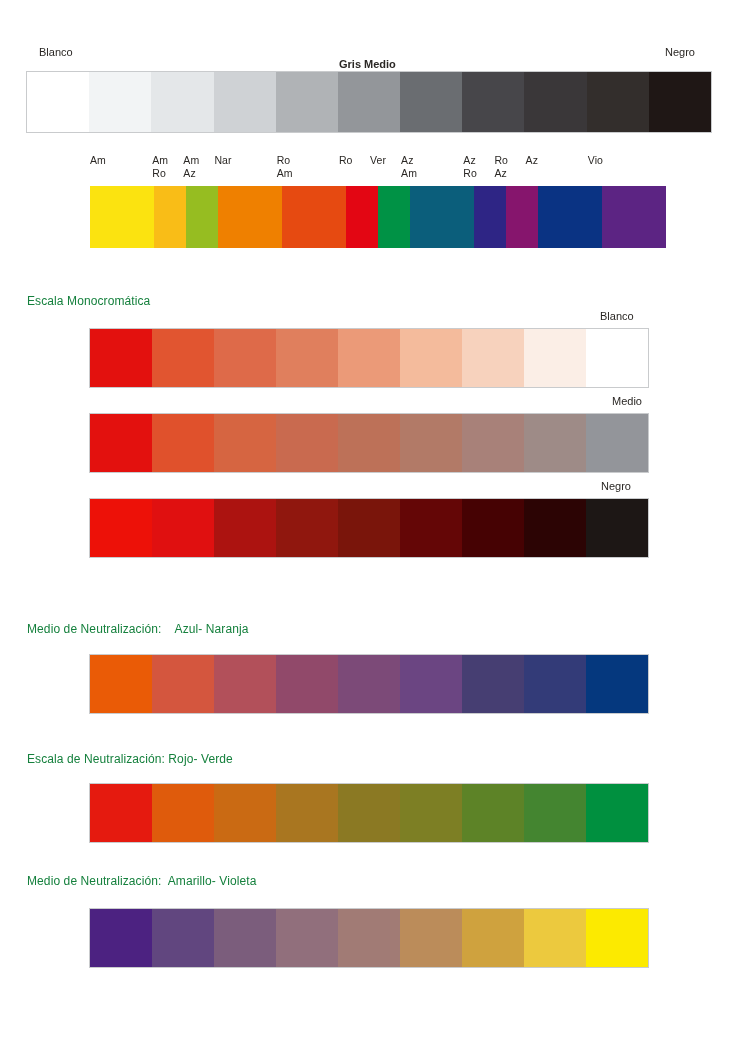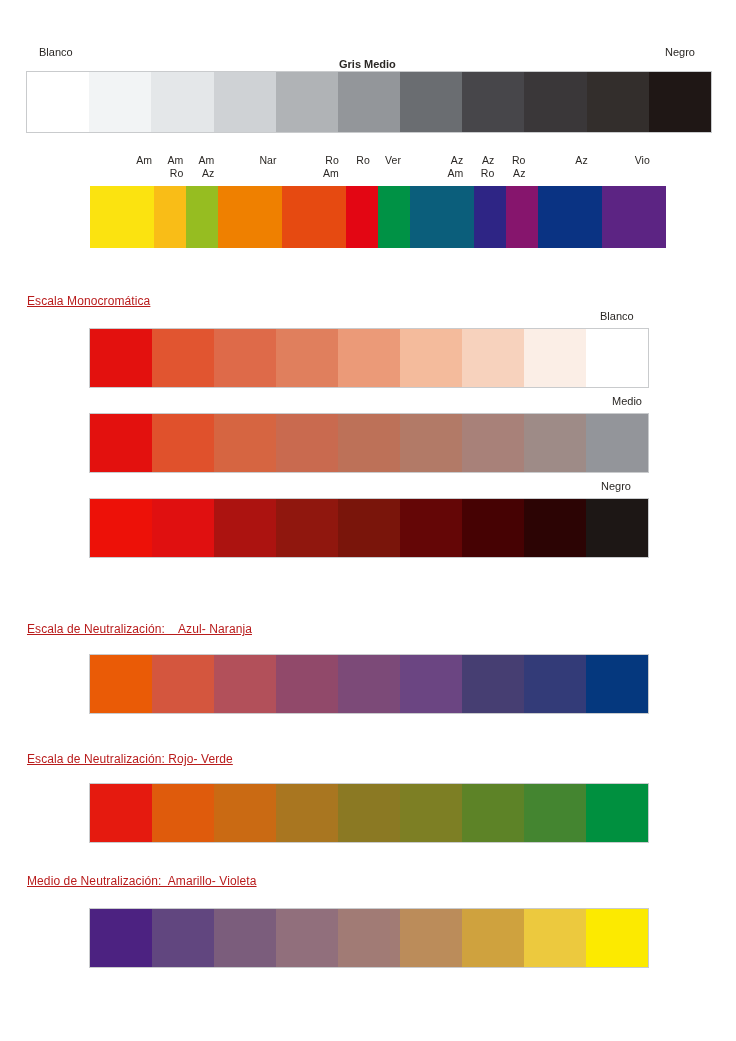--- a/index.html
+++ b/index.html
@@ -24,24 +24,23 @@
   }
 
   
   .section {
     position: absolute;
   }
 
   .heading {
     font-size: 12px;
     line-height: 15px;
-    color: #b91c1c;
+    color: #15803d;
     white-space: pre;
     letter-spacing: .1px;
-    text-decoration: underline;
   }
 
   
   .strip {
     display: flex;
     flex-direction: row;
     box-sizing: border-box;
   }
   .strip .sw {
     height: 100%;
@@ -53,21 +52,21 @@
   }
 
   
   .labelrow {
     position: absolute;
     height: 32px;
   }
   .labelrow .lbl {
     position: absolute;
     top: 0;
-    text-align: right;
+    text-align: left;
     font-size: 10.5px;
     line-height: 12.5px;
     color: #2a2724;
     white-space: pre-line;
     letter-spacing: .1px;
   }
 
   .edge-label {
     position: absolute;
     font-size: 11px;
@@ -176,21 +175,21 @@
         <div class="sw" title="#90170e" style="background: rgb(144, 23, 14); width: 11.1111%;"></div>
         <div class="sw" title="#7a150b" style="background: rgb(122, 21, 11); width: 11.1111%;"></div>
         <div class="sw" title="#640606" style="background: rgb(100, 6, 6); width: 11.1111%;"></div>
         <div class="sw" title="#460203" style="background: rgb(70, 2, 3); width: 11.1111%;"></div>
         <div class="sw" title="#2c0404" style="background: rgb(44, 4, 4); width: 11.1111%;"></div>
         <div class="sw" title="#1d1715" style="background: rgb(29, 23, 21); width: 11.1111%;"></div>
       </div>
   </div>
 
   <div class="section" style="left:0; top:622px; width:736px;">
-    <div class="heading" style="position:absolute; left:27px; top:0;">Escala de Neutralización:    Azul- Naranja</div>
+    <div class="heading" style="position:absolute; left:27px; top:0;">Medio de Neutralización:    Azul- Naranja</div>
     <div class="strip outlined" style="position:absolute; left:89px; top:32px; width:560px; height:60px;">
         <div class="sw" title="#ea5b06" style="background: rgb(234, 91, 6); width: 11.1111%;"></div>
         <div class="sw" title="#d4563e" style="background: rgb(212, 86, 62); width: 11.1111%;"></div>
         <div class="sw" title="#b2505a" style="background: rgb(178, 80, 90); width: 11.1111%;"></div>
         <div class="sw" title="#91496a" style="background: rgb(145, 73, 106); width: 11.1111%;"></div>
         <div class="sw" title="#7c4a78" style="background: rgb(124, 74, 120); width: 11.1111%;"></div>
         <div class="sw" title="#6b4582" style="background: rgb(107, 69, 130); width: 11.1111%;"></div>
         <div class="sw" title="#463e72" style="background: rgb(70, 62, 114); width: 11.1111%;"></div>
         <div class="sw" title="#333b78" style="background: rgb(51, 59, 120); width: 11.1111%;"></div>
         <div class="sw" title="#05387e" style="background: rgb(5, 56, 126); width: 11.1111%;"></div>

